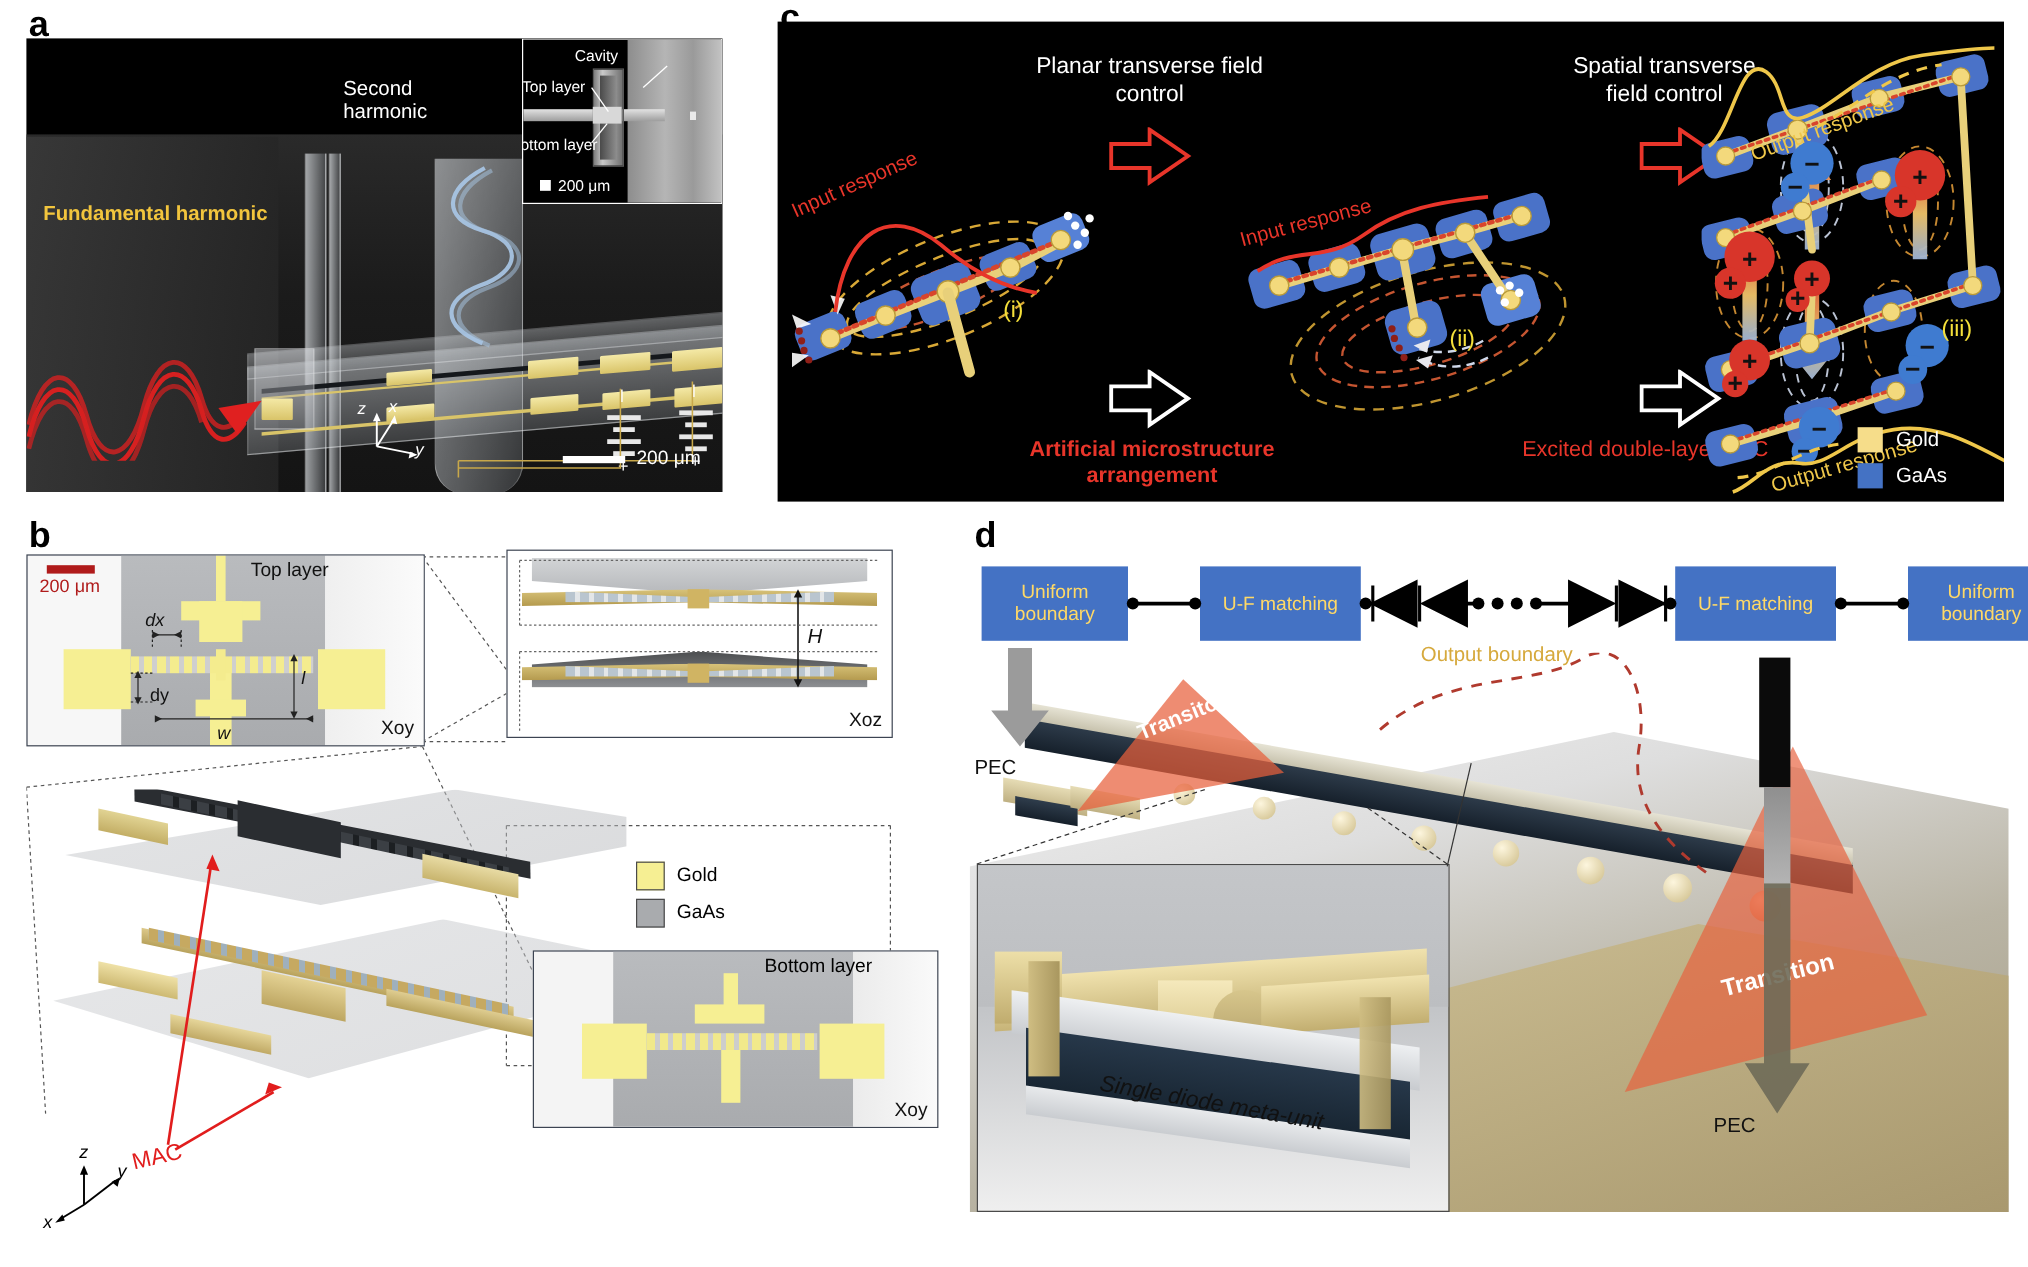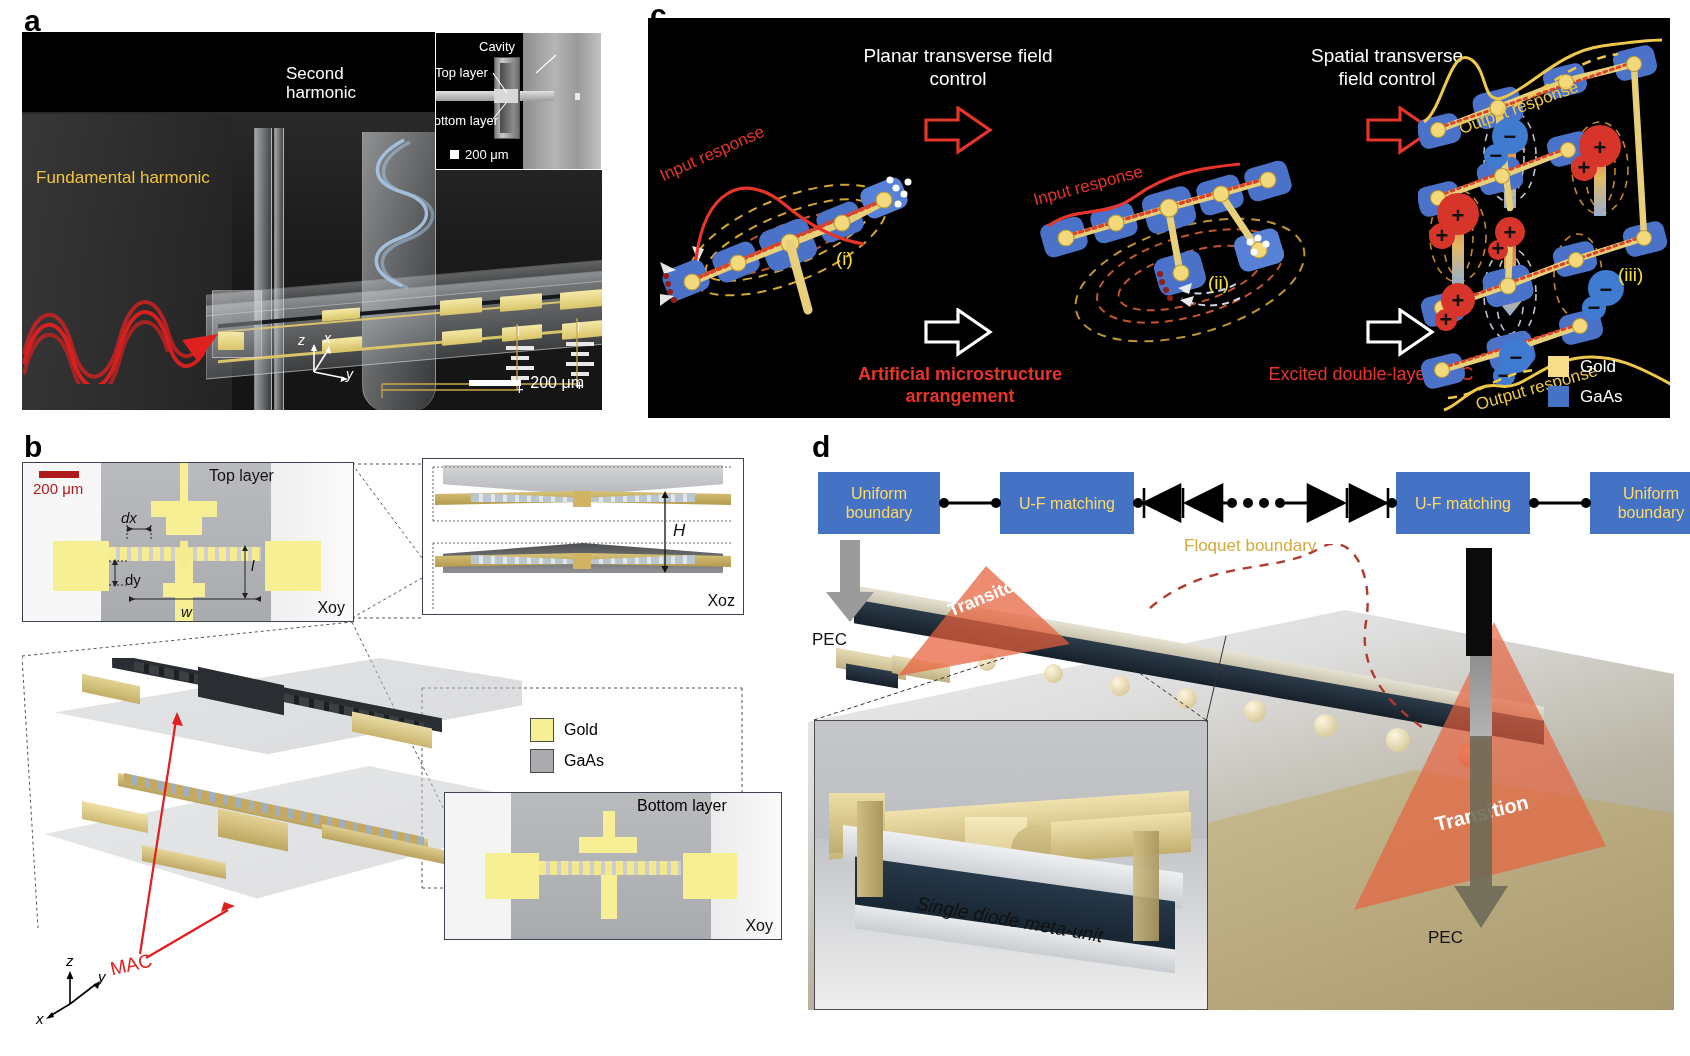--- a/index.html
+++ b/index.html
@@ -21,21 +21,21 @@
     border:1px solid rgba(255,255,255,.20);}
   .vglass{position:absolute;background:linear-gradient(90deg,rgba(226,230,234,.66),rgba(150,156,162,.28));
     border-left:1px solid rgba(255,255,255,.35);border-right:1px solid rgba(255,255,255,.25);}
   .goldpad{position:absolute;background:linear-gradient(180deg,#f4e9a6,#d9c469);border-radius:1px;}
   .goldline{position:absolute;background:#d9c469;}
   .darkline{position:absolute;background:#15181c;}
   .redwave{position:absolute;}
   .bluecoil{position:absolute;}
 
   #panelA .label{position:absolute;color:#fff;font-size:17px;line-height:19px;}
-  #panelA .labelgold{position:absolute;color:#f2c53d;font-size:17px;font-weight:400;}
+  #panelA .labelgold{position:absolute;color:#f2c53d;font-size:17px;font-weight:700;}
   #panelA .scalebar{position:absolute;right:18px;bottom:18px;display:flex;align-items:center;gap:9px;color:#fff;font-size:16px;}
   #panelA .scalebar .bar{width:52px;height:6px;background:#fff;}
 
   
   #semInset{position:absolute;right:0px;top:0px;width:165px;height:136px;
     background:#000;border:1px solid #fff;overflow:hidden;}
   #semInset .semimg{position:absolute;right:0;top:0;width:78px;height:136px;
     background:linear-gradient(90deg,#8d8d8d,#b5b5b5 40%,#9a9a9a 70%,#c2c2c2);}
   #semInset .semimg:after{content:"";position:absolute;left:52px;top:60px;width:5px;height:7px;background:#e9e9e9;}
   #semInset .cross-h{position:absolute;left:0px;top:58px;width:118px;height:10px;
@@ -754,21 +754,21 @@
       <path d="M580,48 L580,78"></path>
     </g>
     <g stroke="#000" stroke-width="3" fill="none">
       <path d="M330,63 L336,63"></path>
         <path d="M414,63 L420,63"></path>
       <path d="M476,63 L500,63"></path>
         <path d="M578,63 L584,63"></path>
     </g>
   </svg>
 
-  <div class="floq" style="left:376px;top:96px;">Floquet boundary</div>
+  <div class="floq" style="left:376px;top:96px;">Output boundary</div>
 
   <div class="abs" style="left:0px;top:170px;width:866px;height:400px;
               background:linear-gradient(165deg,#f0f0f0 0%,#dedede 28%,#b9b4a4 60%,#a39b83 100%);
               clip-path:polygon(0% 28%,62% 0%,100% 16%,100% 100%,0% 100%);"></div>
   <div class="abs" style="left:250px;top:330px;width:616px;height:240px;
               background:linear-gradient(160deg,#cdbe8f,#a9986c);opacity:.9;
               clip-path:polygon(0% 38%,58% 0%,100% 18%,100% 100%,0% 100%);"></div>
 
   <div class="abs" style="left:46px;top:218px;width:690px;height:26px;
               background:linear-gradient(180deg,#2f3d4c,#16202b);transform:skewY(10deg);"></div>

